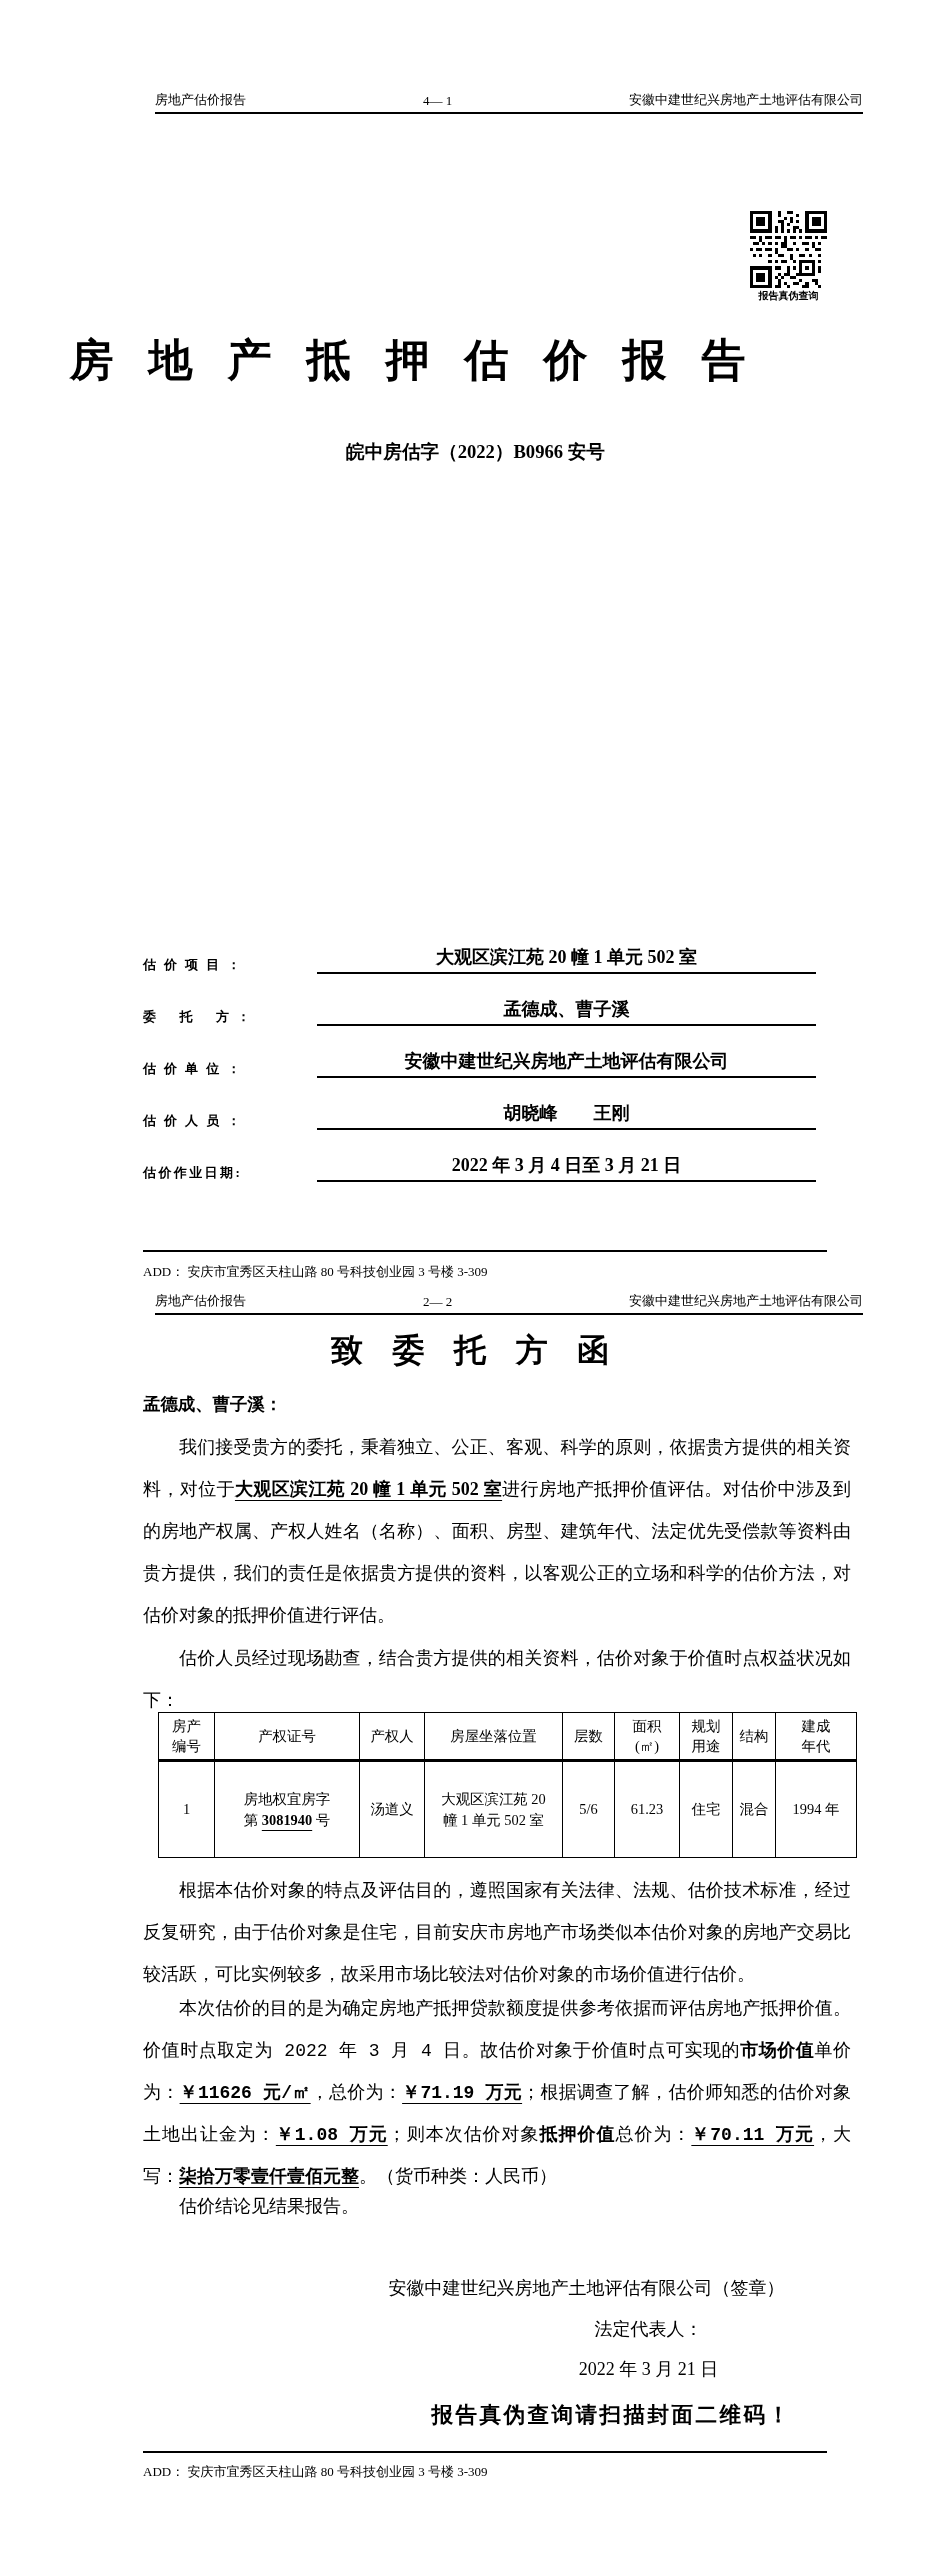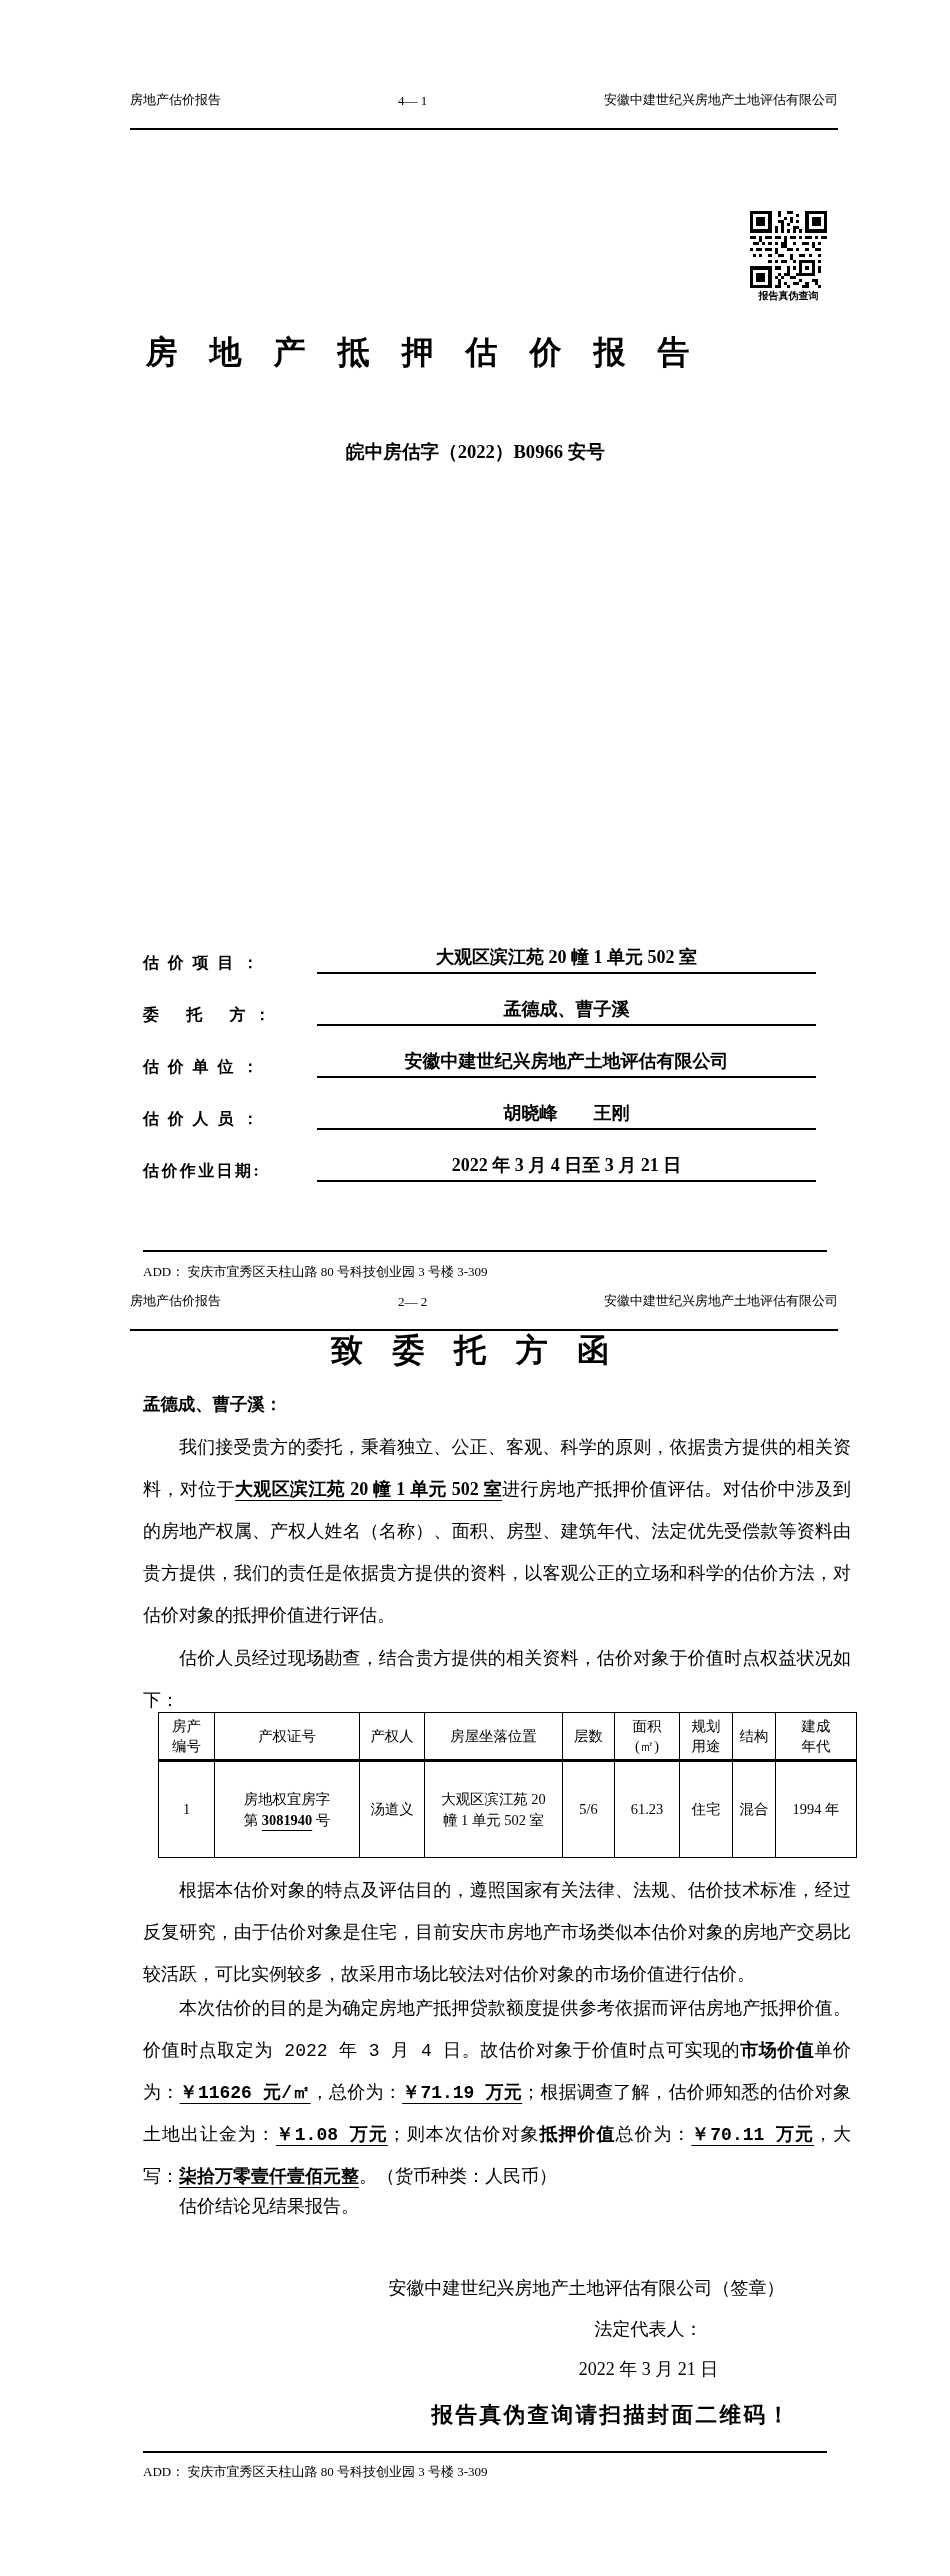--- a/index.html
+++ b/index.html
@@ -5,34 +5,34 @@
   * { margin:0; padding:0; box-sizing:border-box; }
   html,body { background:#ffffff; }
   .page {
     position:relative; width:951px; height:2576px; margin:0 auto;
     background:#ffffff; color:#000;
     font-family:"Liberation Serif","DejaVu Serif",serif;
     overflow:hidden;
   }
   .abs { position:absolute; }
   .hdr {
-    position:absolute; left:130px; width:708px;
+    position:absolute; left:155px; width:708px;
     display:flex; justify-content:space-between; align-items:flex-end;
-    font-size:13px; padding-bottom:19px; border-bottom:2.4px solid #000;
+    font-size:13px; padding-bottom:3px; border-bottom:2.4px solid #000;
   }
   .qr-caption { font-weight:bold; font-size:10px; text-align:center; }
   .doc-title {
-    left:16px; width:815px; text-align:center;
-    font-size:32px; font-weight:bold; letter-spacing:12px; white-space:nowrap;
+    left:6px; width:815px; text-align:center;
+    font-size:44px; font-weight:bold; letter-spacing:12px; white-space:nowrap;
   }
   .report-no { left:0; width:951px; text-align:center; font-size:18.6px; font-weight:bold; }
   .fields { left:143px; width:707px; }
   .field-row { display:flex; align-items:flex-end; height:29px; margin-bottom:23px; }
   .field-label {
-    flex:0 0 174px; font-size:16px; font-weight:bold;
+    flex:0 0 174px; font-size:13px; font-weight:bold;
     letter-spacing:2.4px; white-space:pre;
   }
   .field-value {
     flex:1; margin-right:34px; border-bottom:2.4px solid #000;
     text-align:center; font-size:18px; font-weight:bold; padding-bottom:3px;
     white-space:pre;
   }
   .rule { position:absolute; left:143px; width:684px; border-top:2.4px solid #000; }
   .addr { position:absolute; left:143px; font-size:13px; line-height:19px; }
   .letter-title {

